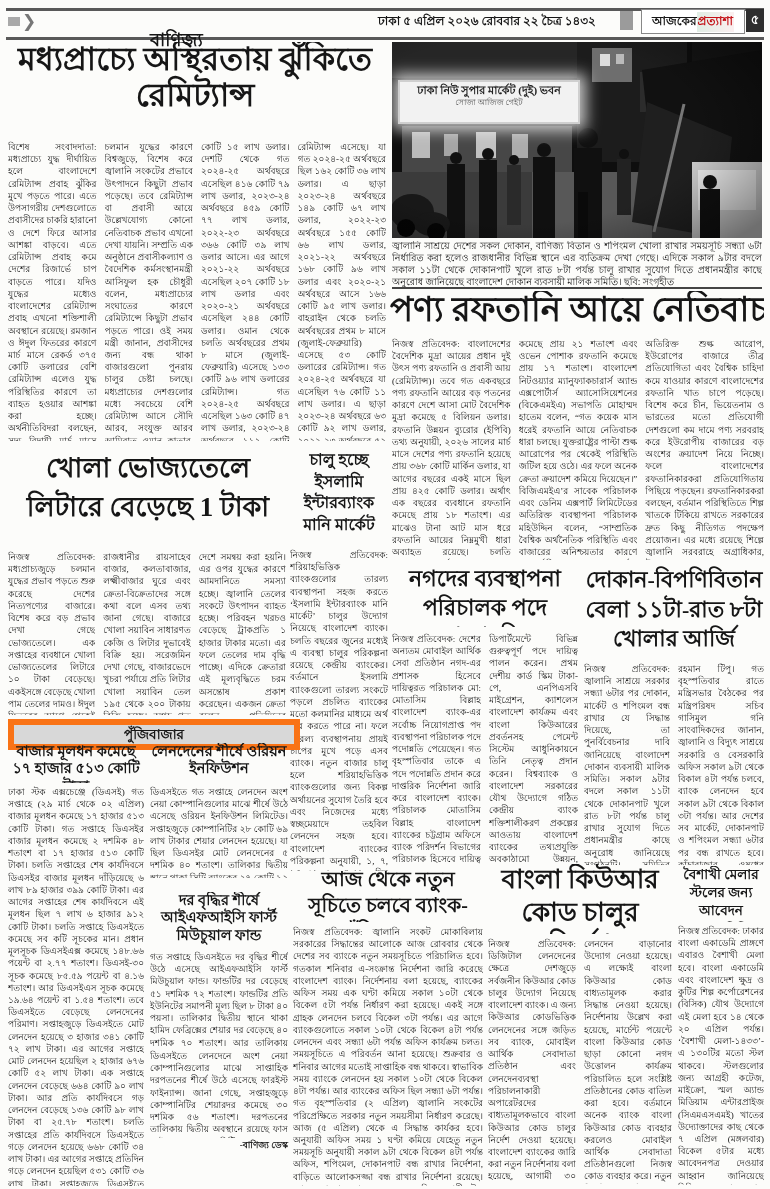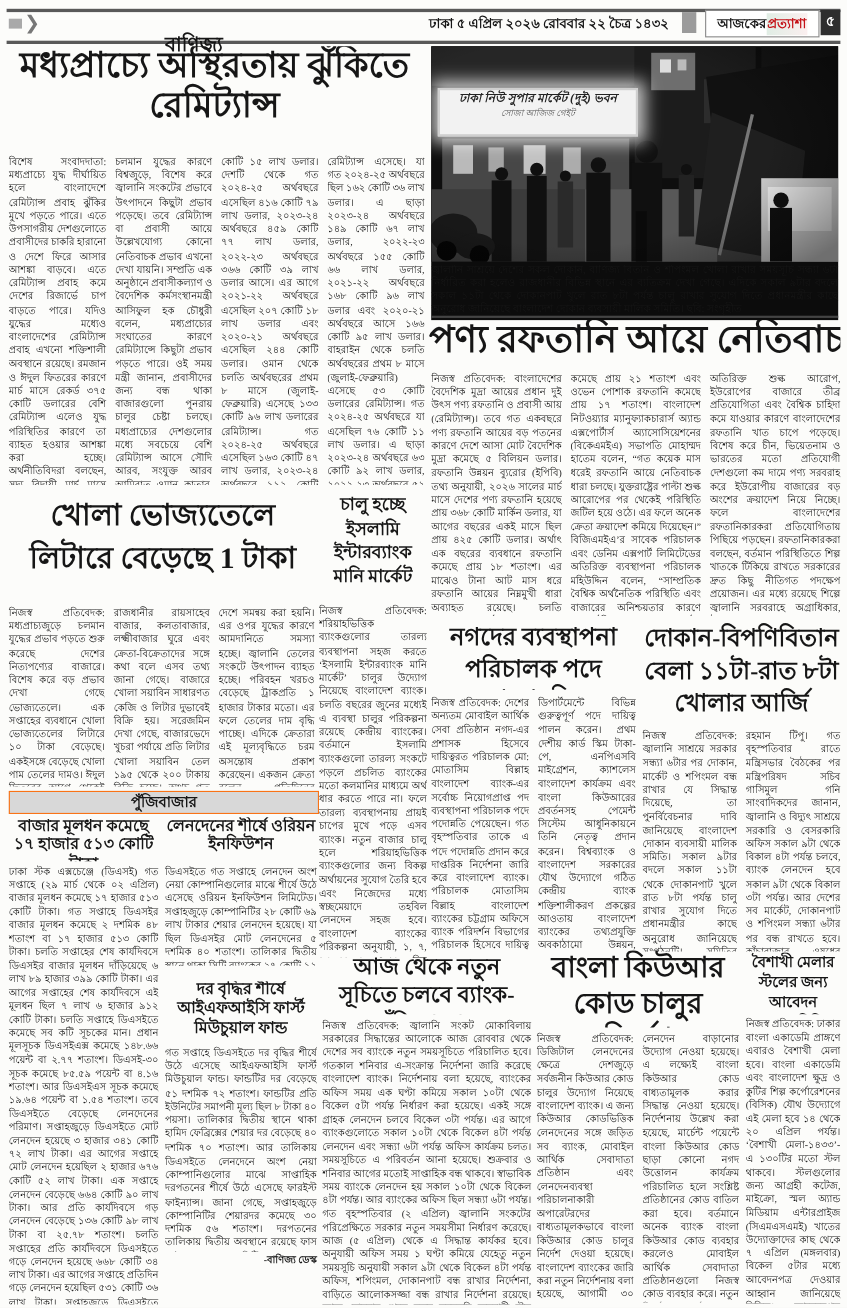--- a/index.html
+++ b/index.html
@@ -5,43 +5,43 @@
   html,body{margin:0;padding:0;background:#e8e8e4;}
   #sheet{position:relative;width:770px;height:1189px;background:#fcfcfa;color:#161616;
          font-family:"Liberation Serif","DejaVu Serif",serif;overflow:hidden;margin:0 auto;}
   .abs{position:absolute;}
   
   #hdrband{top:8px;left:6px;width:758px;height:26px;border-top:3px solid #595959;border-bottom:3px solid #595959;}
   .navsq{width:12px;height:9px;background:#a9a9a9;}
   #navarrow{top:10px;left:8px;width:46px;height:22px;display:flex;align-items:center;gap:2px;}
   .chev{font-size:17px;color:#777;line-height:1;font-family:"DejaVu Sans",sans-serif;}
   #sectitle{top:26px;left:150px;width:160px;text-align:left;font-weight:bold;font-size:18px;}
-  #dateline{top:12px;left:378px;width:230px;text-align:right;font-weight:bold;font-size:12px;}
+  #dateline{top:12px;left:378px;width:230px;text-align:left;font-weight:bold;font-size:12px;}
   #mastgray{top:11px;left:620px;width:13px;height:19px;background:#9b9b9b;}
   #masthead{top:9px;left:641px;width:102px;height:23px;background:#fff;border:1px solid #888;
             display:flex;align-items:center;justify-content:center;font-weight:bold;font-size:12px;white-space:nowrap;overflow:hidden;text-align:right;}
   #masthead .p2{color:#c41218;background:linear-gradient(90deg,#1a7a3a22,#c4121811);padding:0 1px;}
   #pagenumbox{top:9px;left:746px;width:18px;height:23px;background:#2e2e2e;color:#fff;
               display:flex;align-items:center;justify-content:center;font-weight:bold;font-size:13px;}
   
   .hl{font-weight:bold;text-align:center;overflow:hidden;}
   
   .bodytxt{font-size:9px;line-height:1.36;text-align:justify;overflow:hidden;word-break:break-word;}
   .cols{display:flex;gap:8px;}
   .cols>div{flex:1;overflow:hidden;}
   
-  #photo{top:42px;left:392px;width:370px;height:249px;background:#0c0c0c;overflow:hidden;font-style:italic;}
+  #photo{top:42px;left:392px;width:370px;height:196px;background:#0c0c0c;overflow:hidden;}
   #sign{top:38px;left:6px;width:178px;height:40px;background:#f2f2f2;border:2px solid #cfcfcf;
         box-shadow:0 0 14px 6px rgba(255,255,255,.75);text-align:center;color:#222;overflow:hidden;}
   #sign .l1{font-weight:bold;font-size:11px;line-height:1.5;}
   #sign .l2{font-size:8px;line-height:1;color:#555;}
   #caption{top:241px;left:392px;width:370px;height:44px;font-size:9.5px;line-height:1.25;
            text-align:justify;overflow:hidden;border-bottom:2px solid #444;padding-bottom:2px;}
   
-  #cmbar{top:719px;left:8px;width:280px;height:19px;background:#d8d8d8;border:1px solid #f97316;
+  #cmbar{top:719px;left:8px;width:280px;height:19px;background:#d8d8d8;border:6px solid #f97316;
          text-align:center;font-weight:bold;font-size:13.5px;line-height:19px;}
   .subhl{font-weight:bold;text-align:center;font-size:14.5px;line-height:1.2;overflow:hidden;}
   .byline{font-weight:bold;text-align:right;font-size:9px;}
 </style>
 </head>
 <body>
 
 <div id="sheet">
 
   <div class="abs" id="hdrband"></div>

